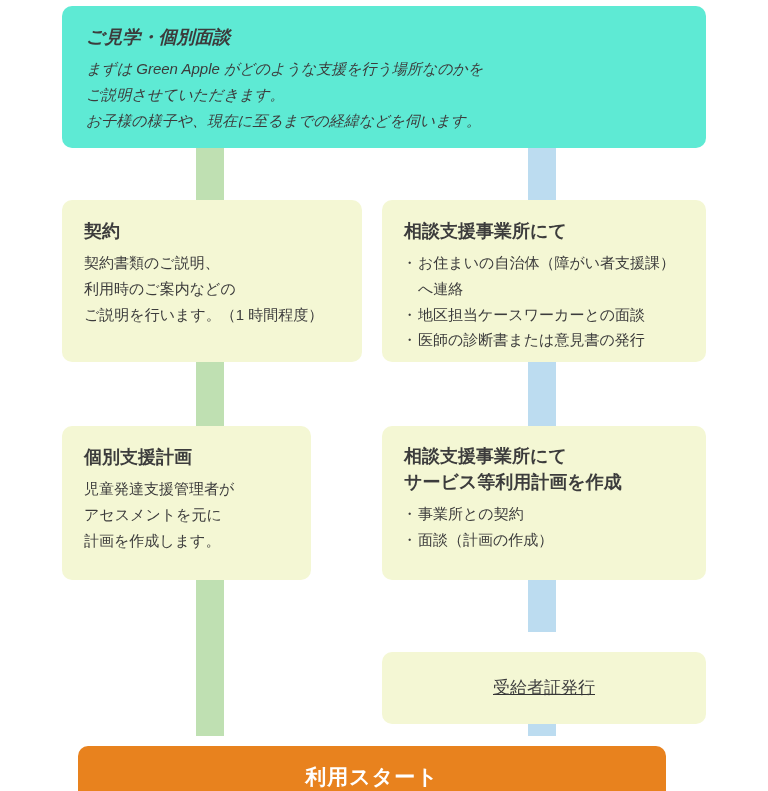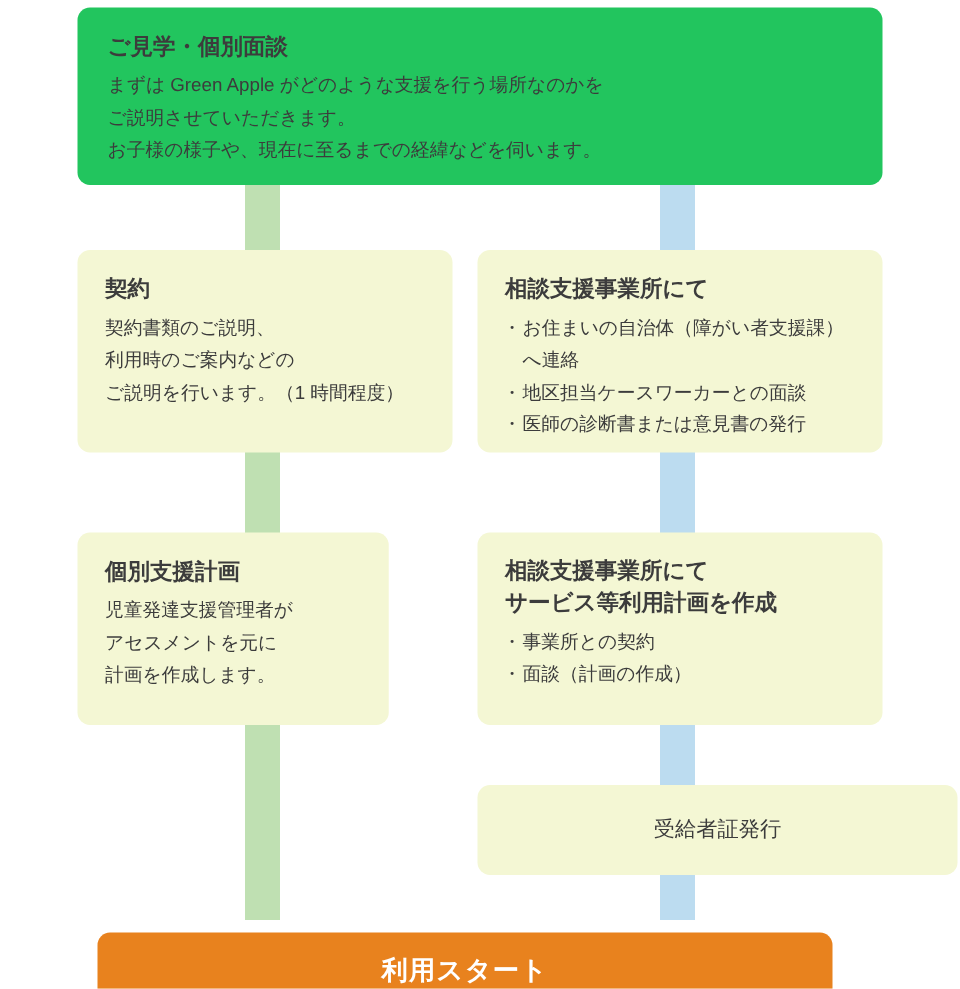--- a/index.html
+++ b/index.html
@@ -27,21 +27,21 @@
   .connector.green { background: #bfe0b2; }
   .connector.blue  { background: #bcdcf0; }
 
   
   .box {
     position: absolute;
     z-index: 2;
     border-radius: 10px;
     box-sizing: border-box;
   }
-  .box.peach  { background: #22c55e; }
+  .box.peach  { background: #5eead4; font-style: italic; }
   .box.cream  { background: #f4f7d4; }
   .box.orange { background: #e8821e; }
 
   .box-title {
     font-size: 18px;
     font-weight: bold;
     color: #3c3c3c;
     line-height: 1.45;
     margin: 0 0 6px 0;
   }
@@ -92,21 +92,21 @@
     line-height: 72px;
     font-weight: normal;
   }
 
   
   #box-visit     { left: 62px;  top: 6px;   width: 644px; height: 142px; padding: 18px 24px 0 24px; }
   #box-contract  { left: 62px;  top: 200px; width: 300px; height: 162px; padding: 18px 22px 0 22px; }
   #box-cert-app  { left: 382px; top: 200px; width: 324px; height: 162px; padding: 18px 22px 0 22px; }
   #box-support   { left: 62px;  top: 426px; width: 249px; height: 154px; padding: 18px 22px 0 22px; }
   #box-plan      { left: 382px; top: 426px; width: 324px; height: 154px; padding: 18px 22px 0 22px; }
-  #box-issue     { left: 382px; top: 628px; width: 384px; height: 72px; }
+  #box-issue     { left: 382px; top: 652px; width: 324px; height: 72px; text-decoration: underline; }
   #box-start     { left: 78px;  top: 746px; width: 588px; height: 62px; }
 
   #conn-left-1  { left: 196px; top: 140px; width: 28px; height: 68px; }
   #conn-right-1 { left: 528px; top: 140px; width: 28px; height: 68px; }
   #conn-left-2  { left: 196px; top: 354px; width: 28px; height: 80px; }
   #conn-right-2 { left: 528px; top: 354px; width: 28px; height: 80px; }
   #conn-left-3  { left: 196px; top: 572px; width: 28px; height: 164px; }
   #conn-right-3 { left: 528px; top: 572px; width: 28px; height: 60px; }
   #conn-right-4 { left: 528px; top: 688px; width: 28px; height: 48px; }
 </style>

